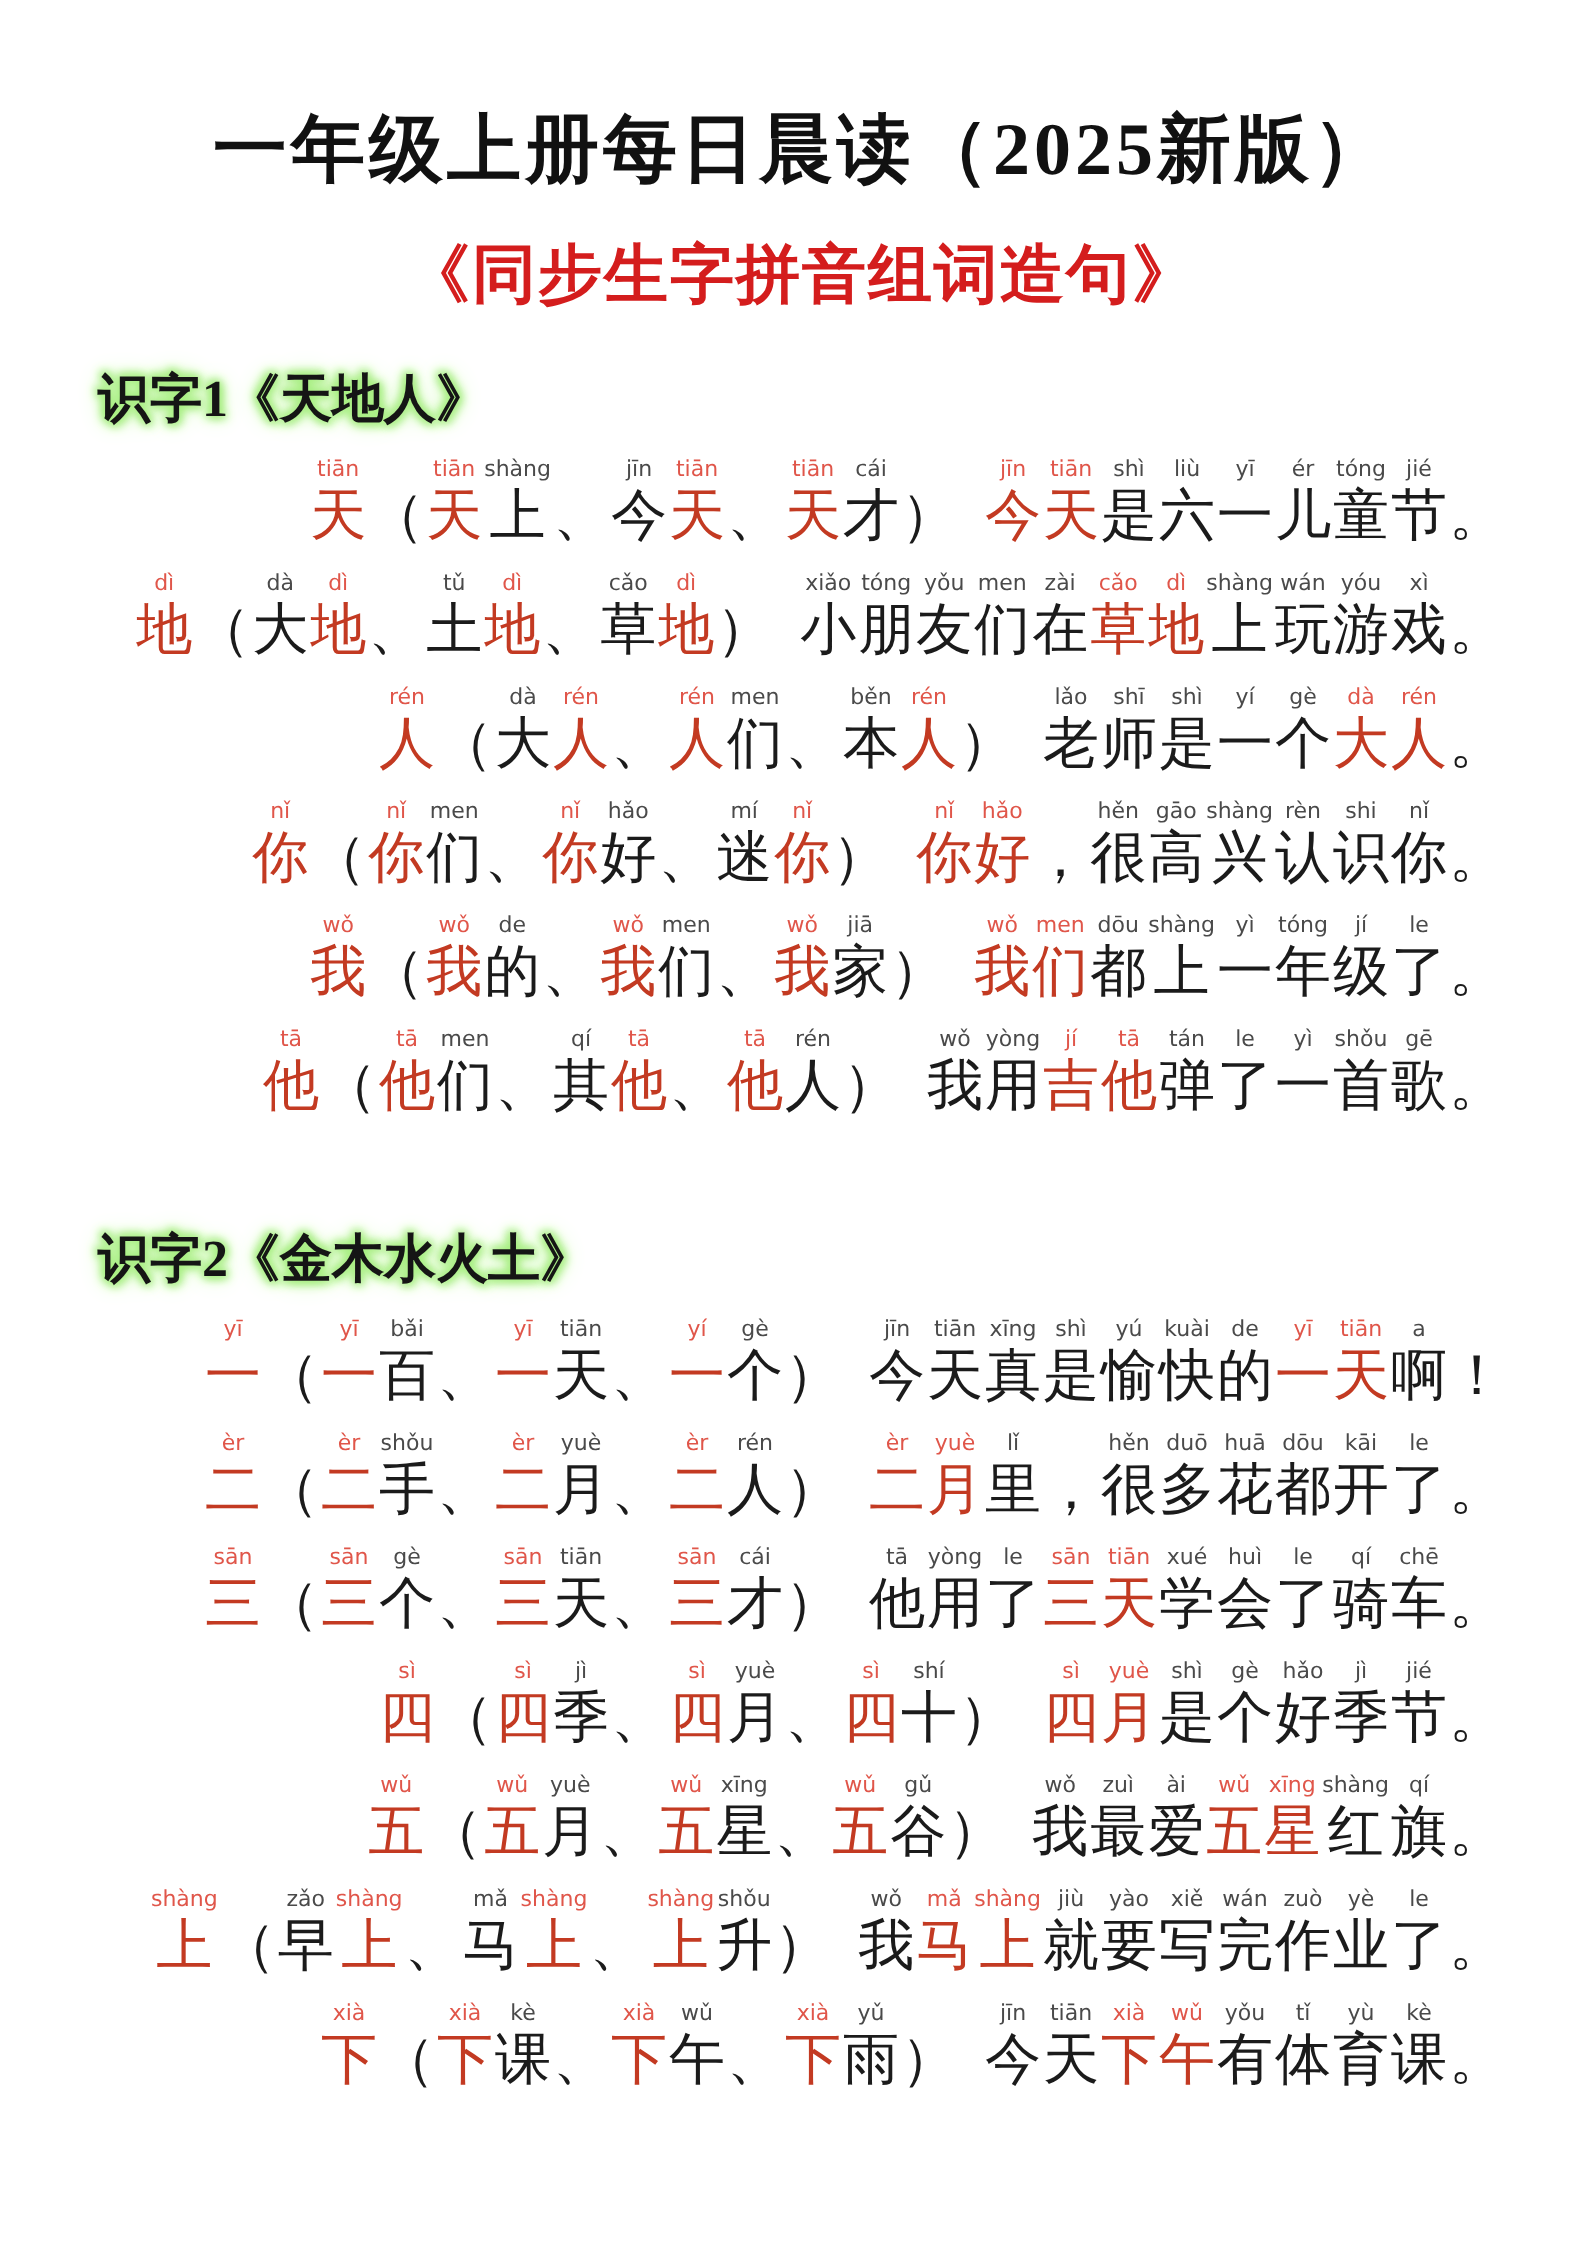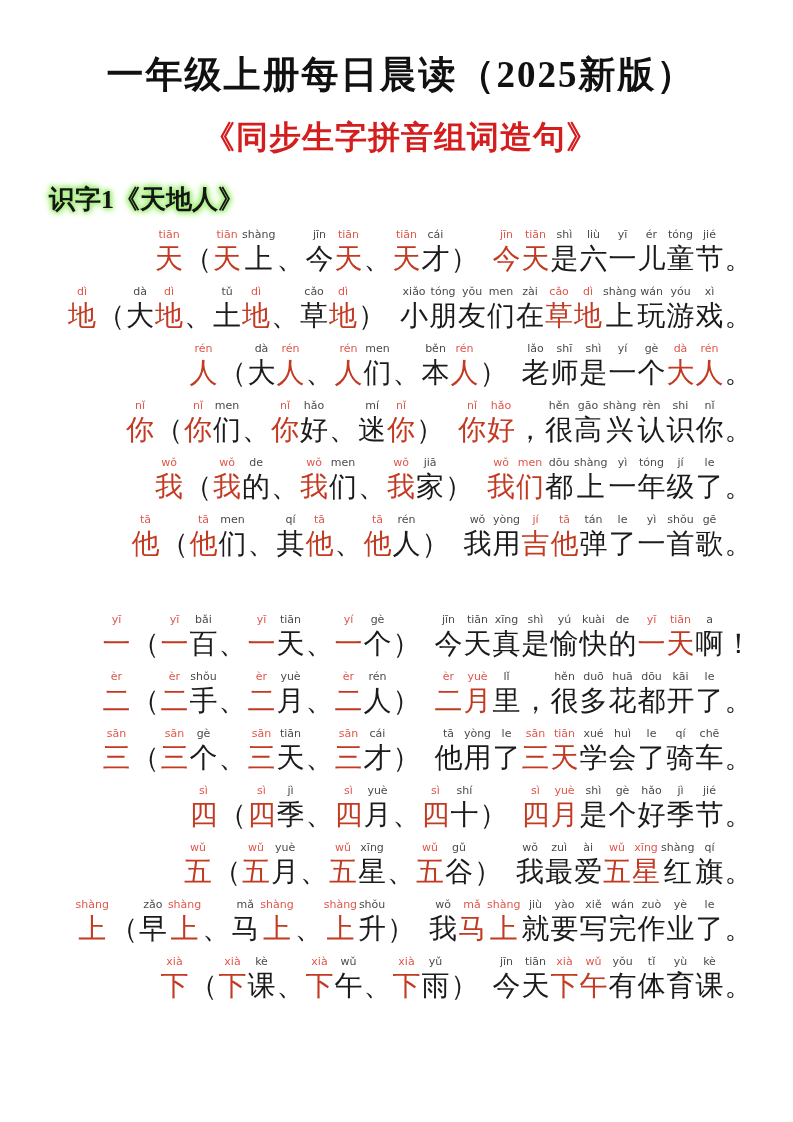--- a/index.html
+++ b/index.html
@@ -466,20 +466,23 @@
             <span class="py">gē</span>
             <span class="hz">歌</span>
           </span><span class="tok punct">
             <span class="py">&nbsp;</span>
             <span class="hz">。</span>
           </span></div>
       </div>
   </div>
 
   <div class="section">
+    <div class="section-header">
+      <span class="hl">识字2《金木水火土》</span>
+    </div>
     <div class="lines">
         <div class="line"><span class="tok red">
             <span class="py">yī</span>
             <span class="hz">一</span>
           </span><span class="tok punct">
             <span class="py">&nbsp;</span>
             <span class="hz">（</span>
           </span><span class="tok red">
             <span class="py">yī</span>
             <span class="hz">一</span>

